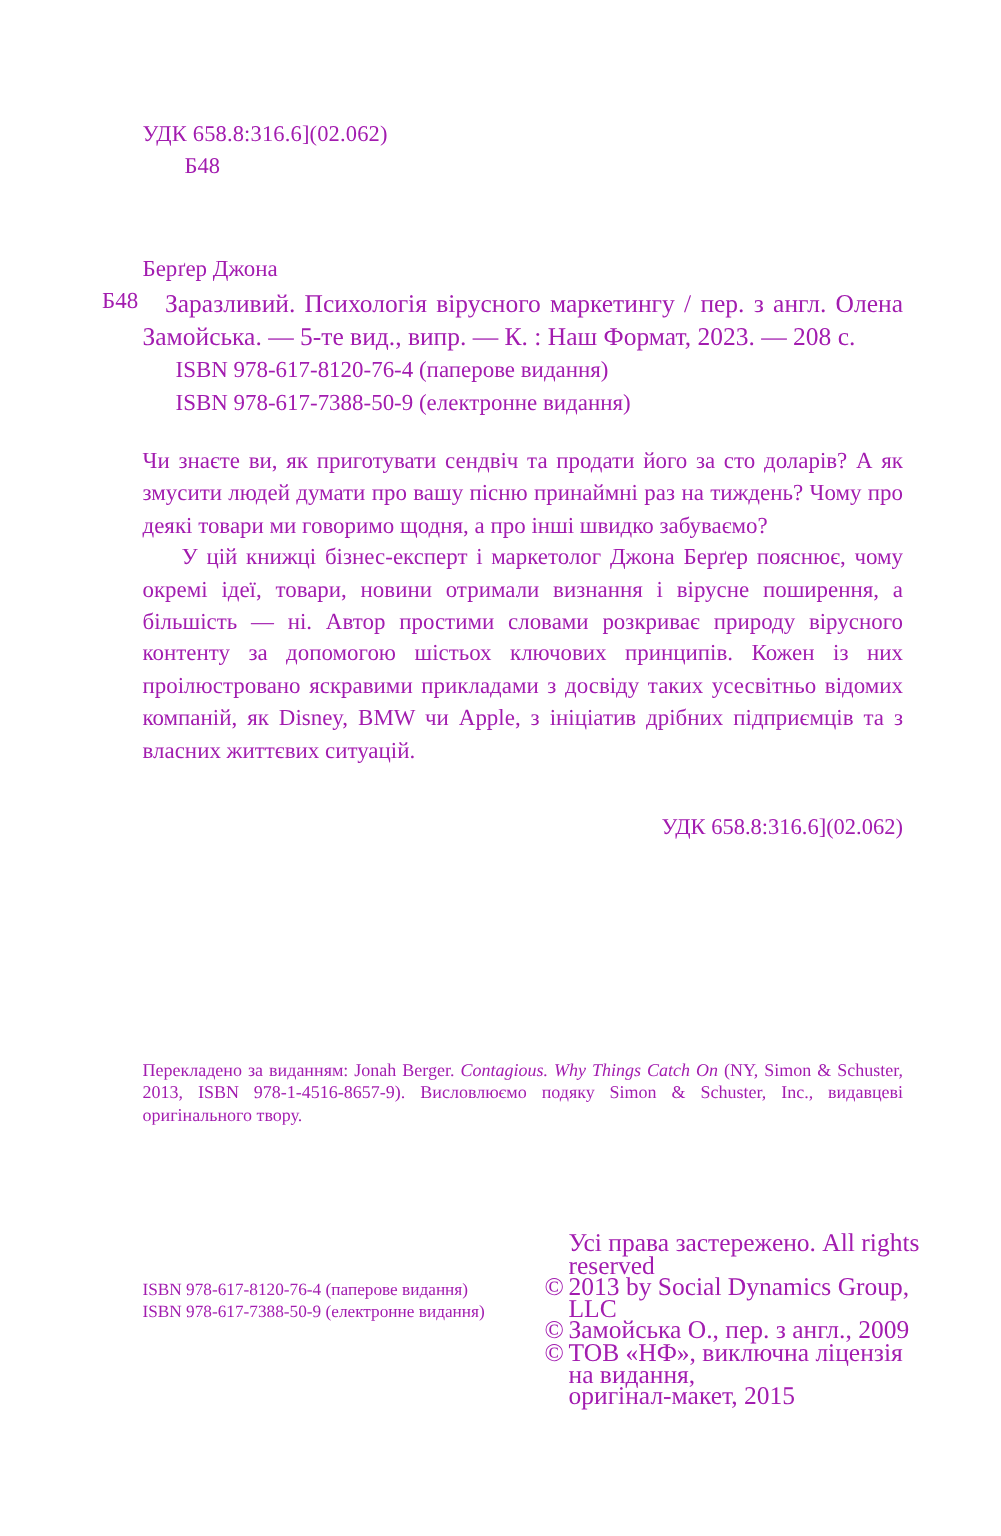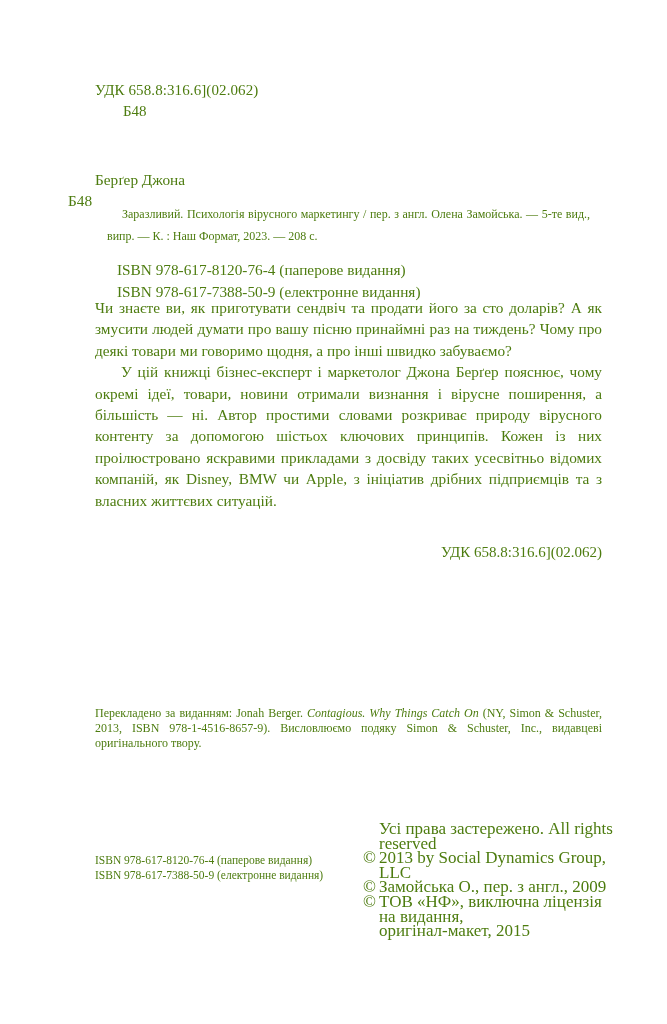--- a/index.html
+++ b/index.html
@@ -6,21 +6,21 @@
     margin: 0;
     padding: 0;
     background: #ffffff;
   }
   .page {
     position: relative;
     width: 667px;
     height: 1024px;
     background: #ffffff;
     font-family: "Liberation Serif", "DejaVu Serif", serif;
-    color: #4d7c0f;
+    color: #a21caf;
     overflow: hidden;
   }
 
   
   .udk-top {
     position: absolute;
     top: 82px;
     left: 95px;
     font-size: 15px;
     letter-spacing: 0.1px;
@@ -45,22 +45,22 @@
     left: 95px;
     width: 507px;
   }
   .catalog-code {
     position: absolute;
     left: -27px;
     top: 0;
     font-size: 15.3px;
   }
   .catalog-description {
-    margin: 12px;
-    font-size: 12px;
+    margin: 0;
+    font-size: 17px;
     line-height: 21.5px;
     text-align: justify;
     text-indent: 15px;
     font-family: Liberation Serif, serif;
   }
   .catalog-isbns {
     margin-top: 1px;
     padding-left: 22px;
     font-size: 15.3px;
     line-height: 21.5px;

